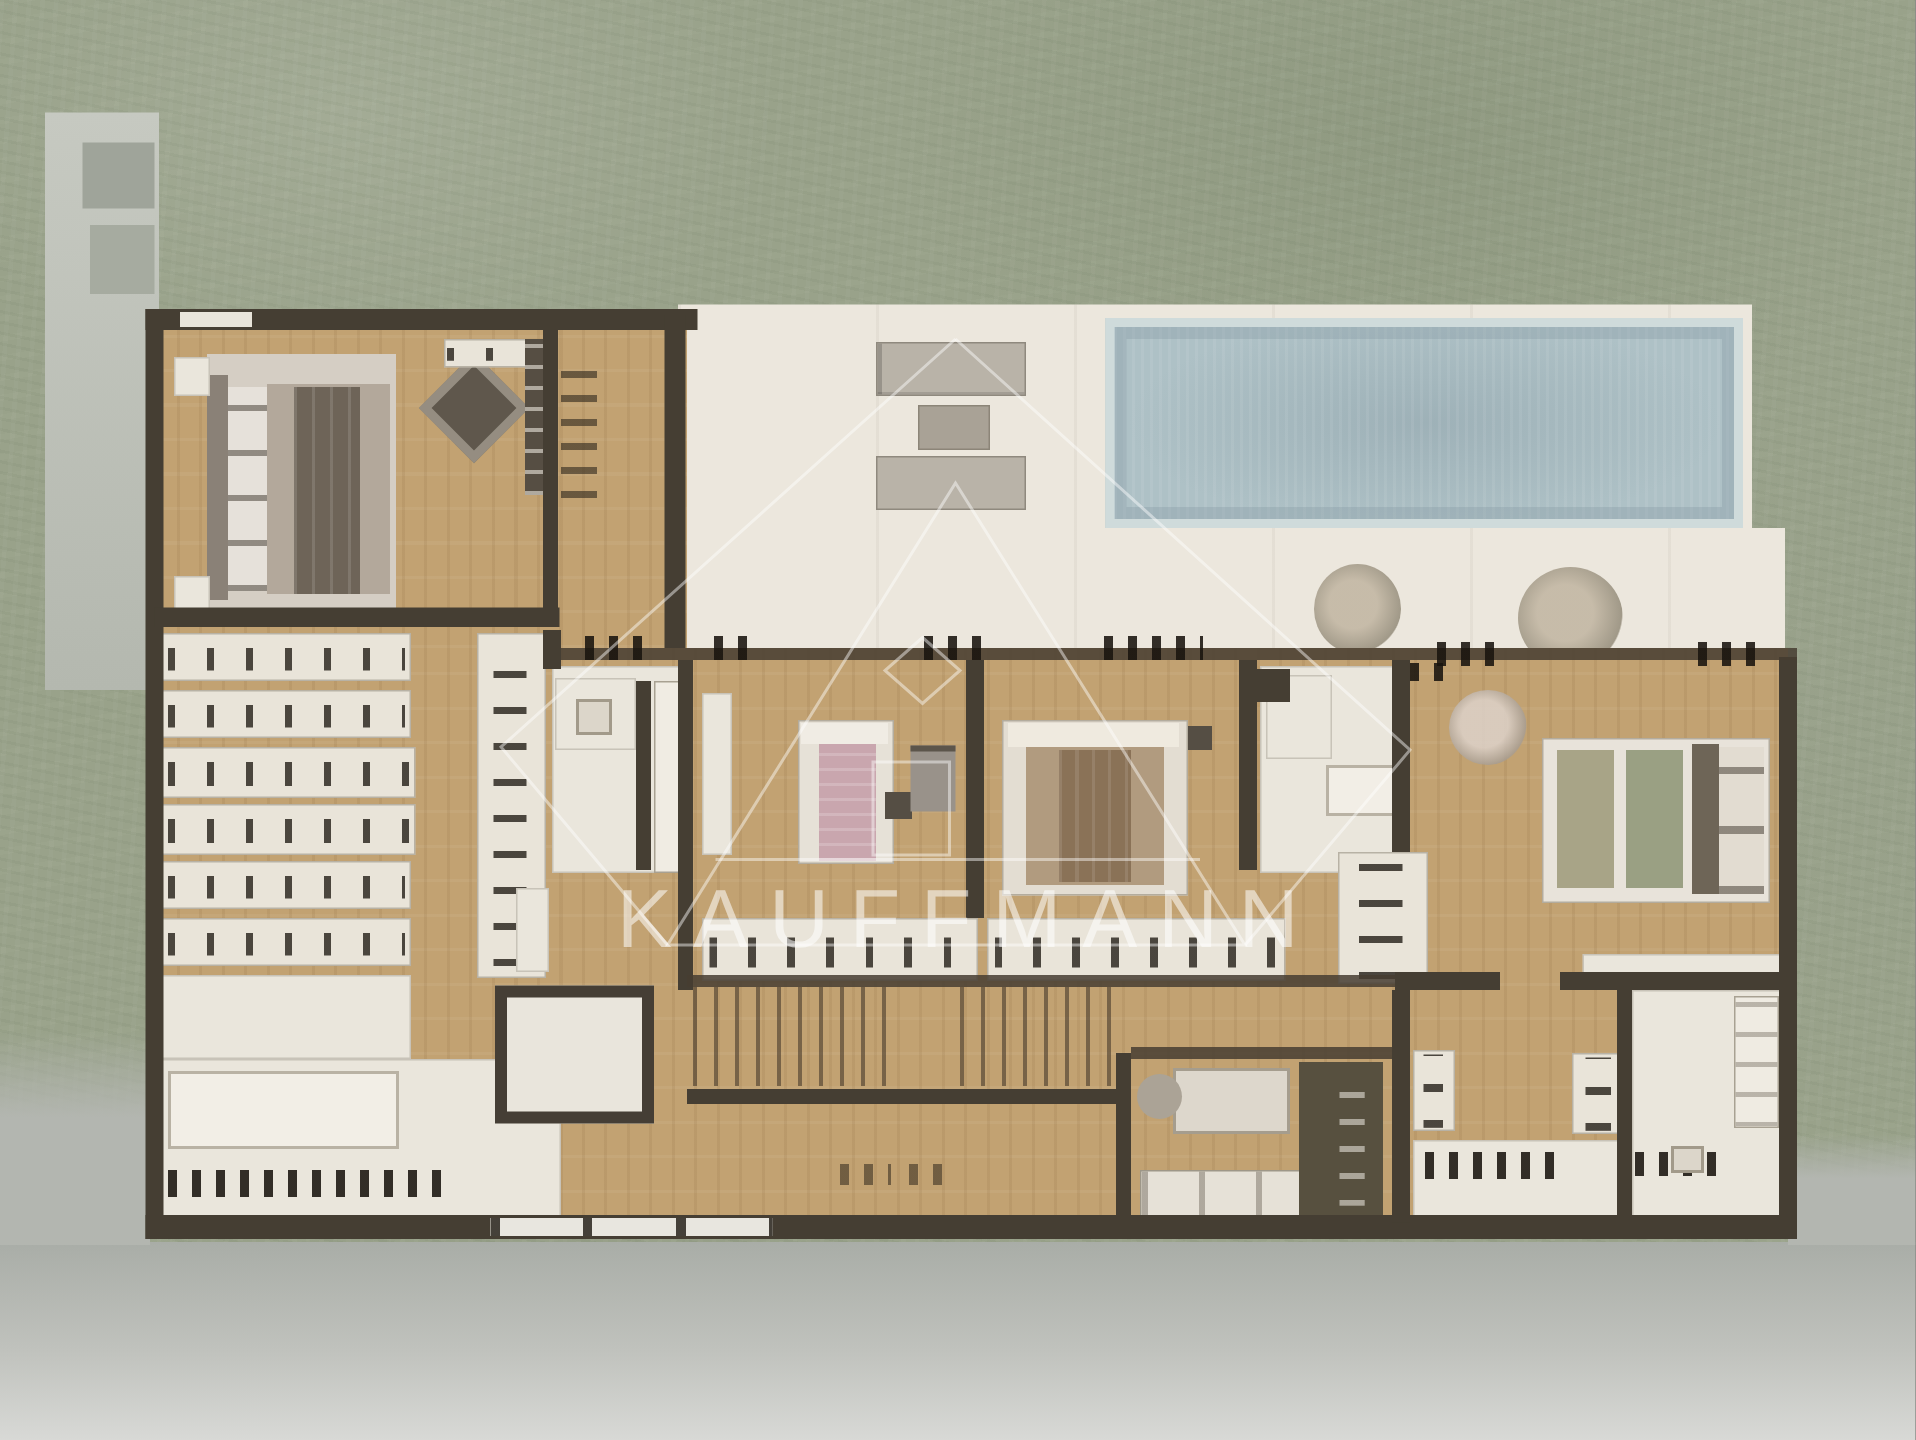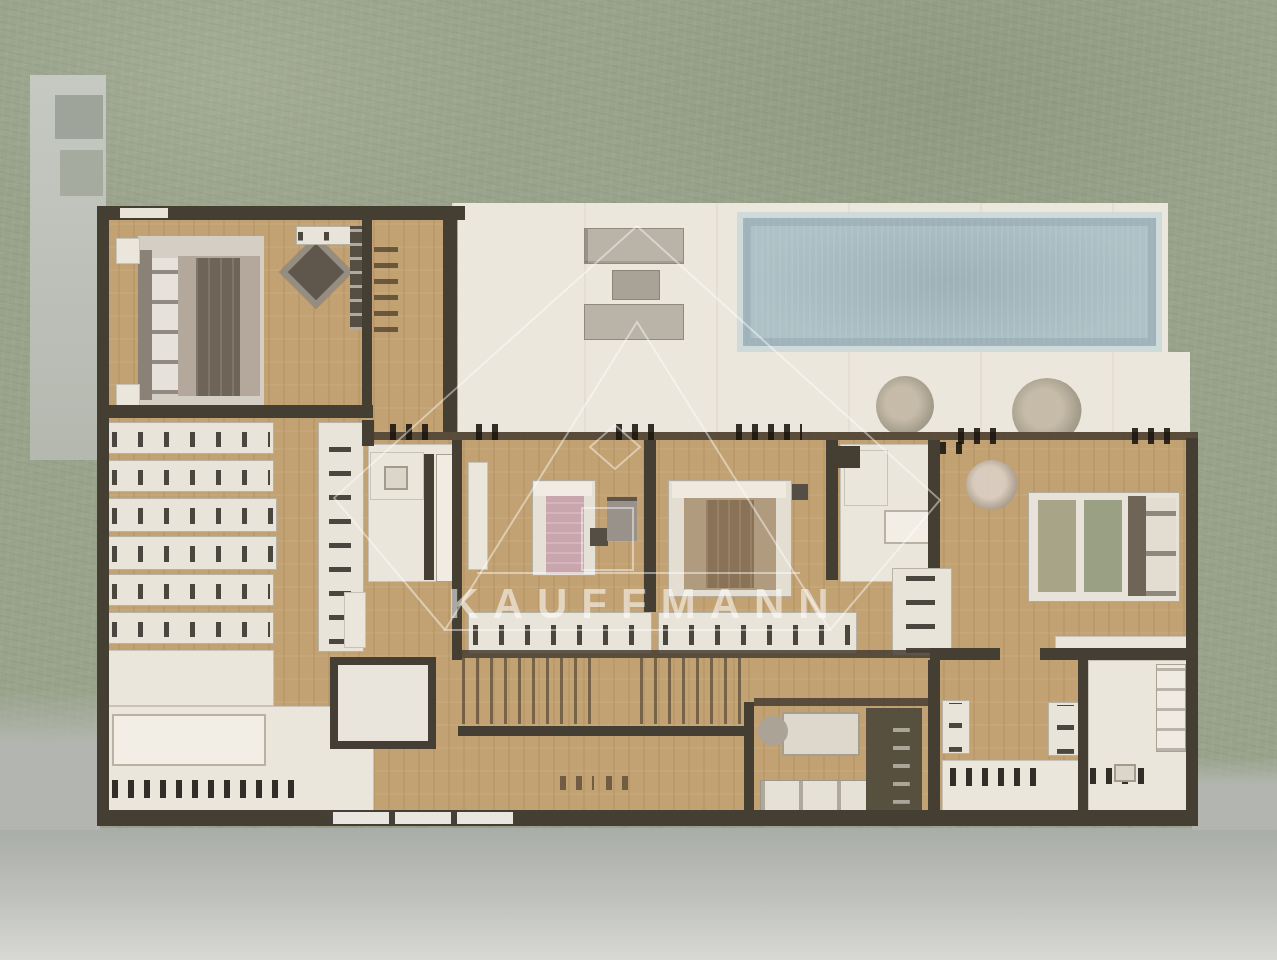--- a/index.html
+++ b/index.html
@@ -52,21 +52,21 @@
     background-image:repeating-linear-gradient(90deg, rgba(40,35,28,.85) 0 6px, rgba(0,0,0,0) 6px 62px);}
   
   .greybox{background:#b9b3a8;border:1px solid #8f897e;}
   .darkunit{background:#57503f;
     background-image:repeating-linear-gradient(0deg, rgba(240,236,228,.55) 0 4px, rgba(0,0,0,0) 4px 18px);
     background-size:30% 80%;background-position:70% 50%;background-repeat:no-repeat;}
   .plant{border-radius:50%;
     background:radial-gradient(circle at 45% 45%, #c0b4a0 0 35%, #938b79 70%, rgba(147,139,121,0) 72%);
     opacity:.85;}
   
-  #wm-text{color:rgba(255,255,255,.55);font-size:42px;font-weight:700;
+  #wm-text{color:rgba(255,255,255,.55);font-size:55px;font-weight:400;
     letter-spacing:14px;white-space:nowrap;}
 </style>
 </head>
 <body>
 
 <div id="canvas">
 <div id="scene">
 
   <div class="a veg"></div>
   <div class="a vegnoise"></div>

